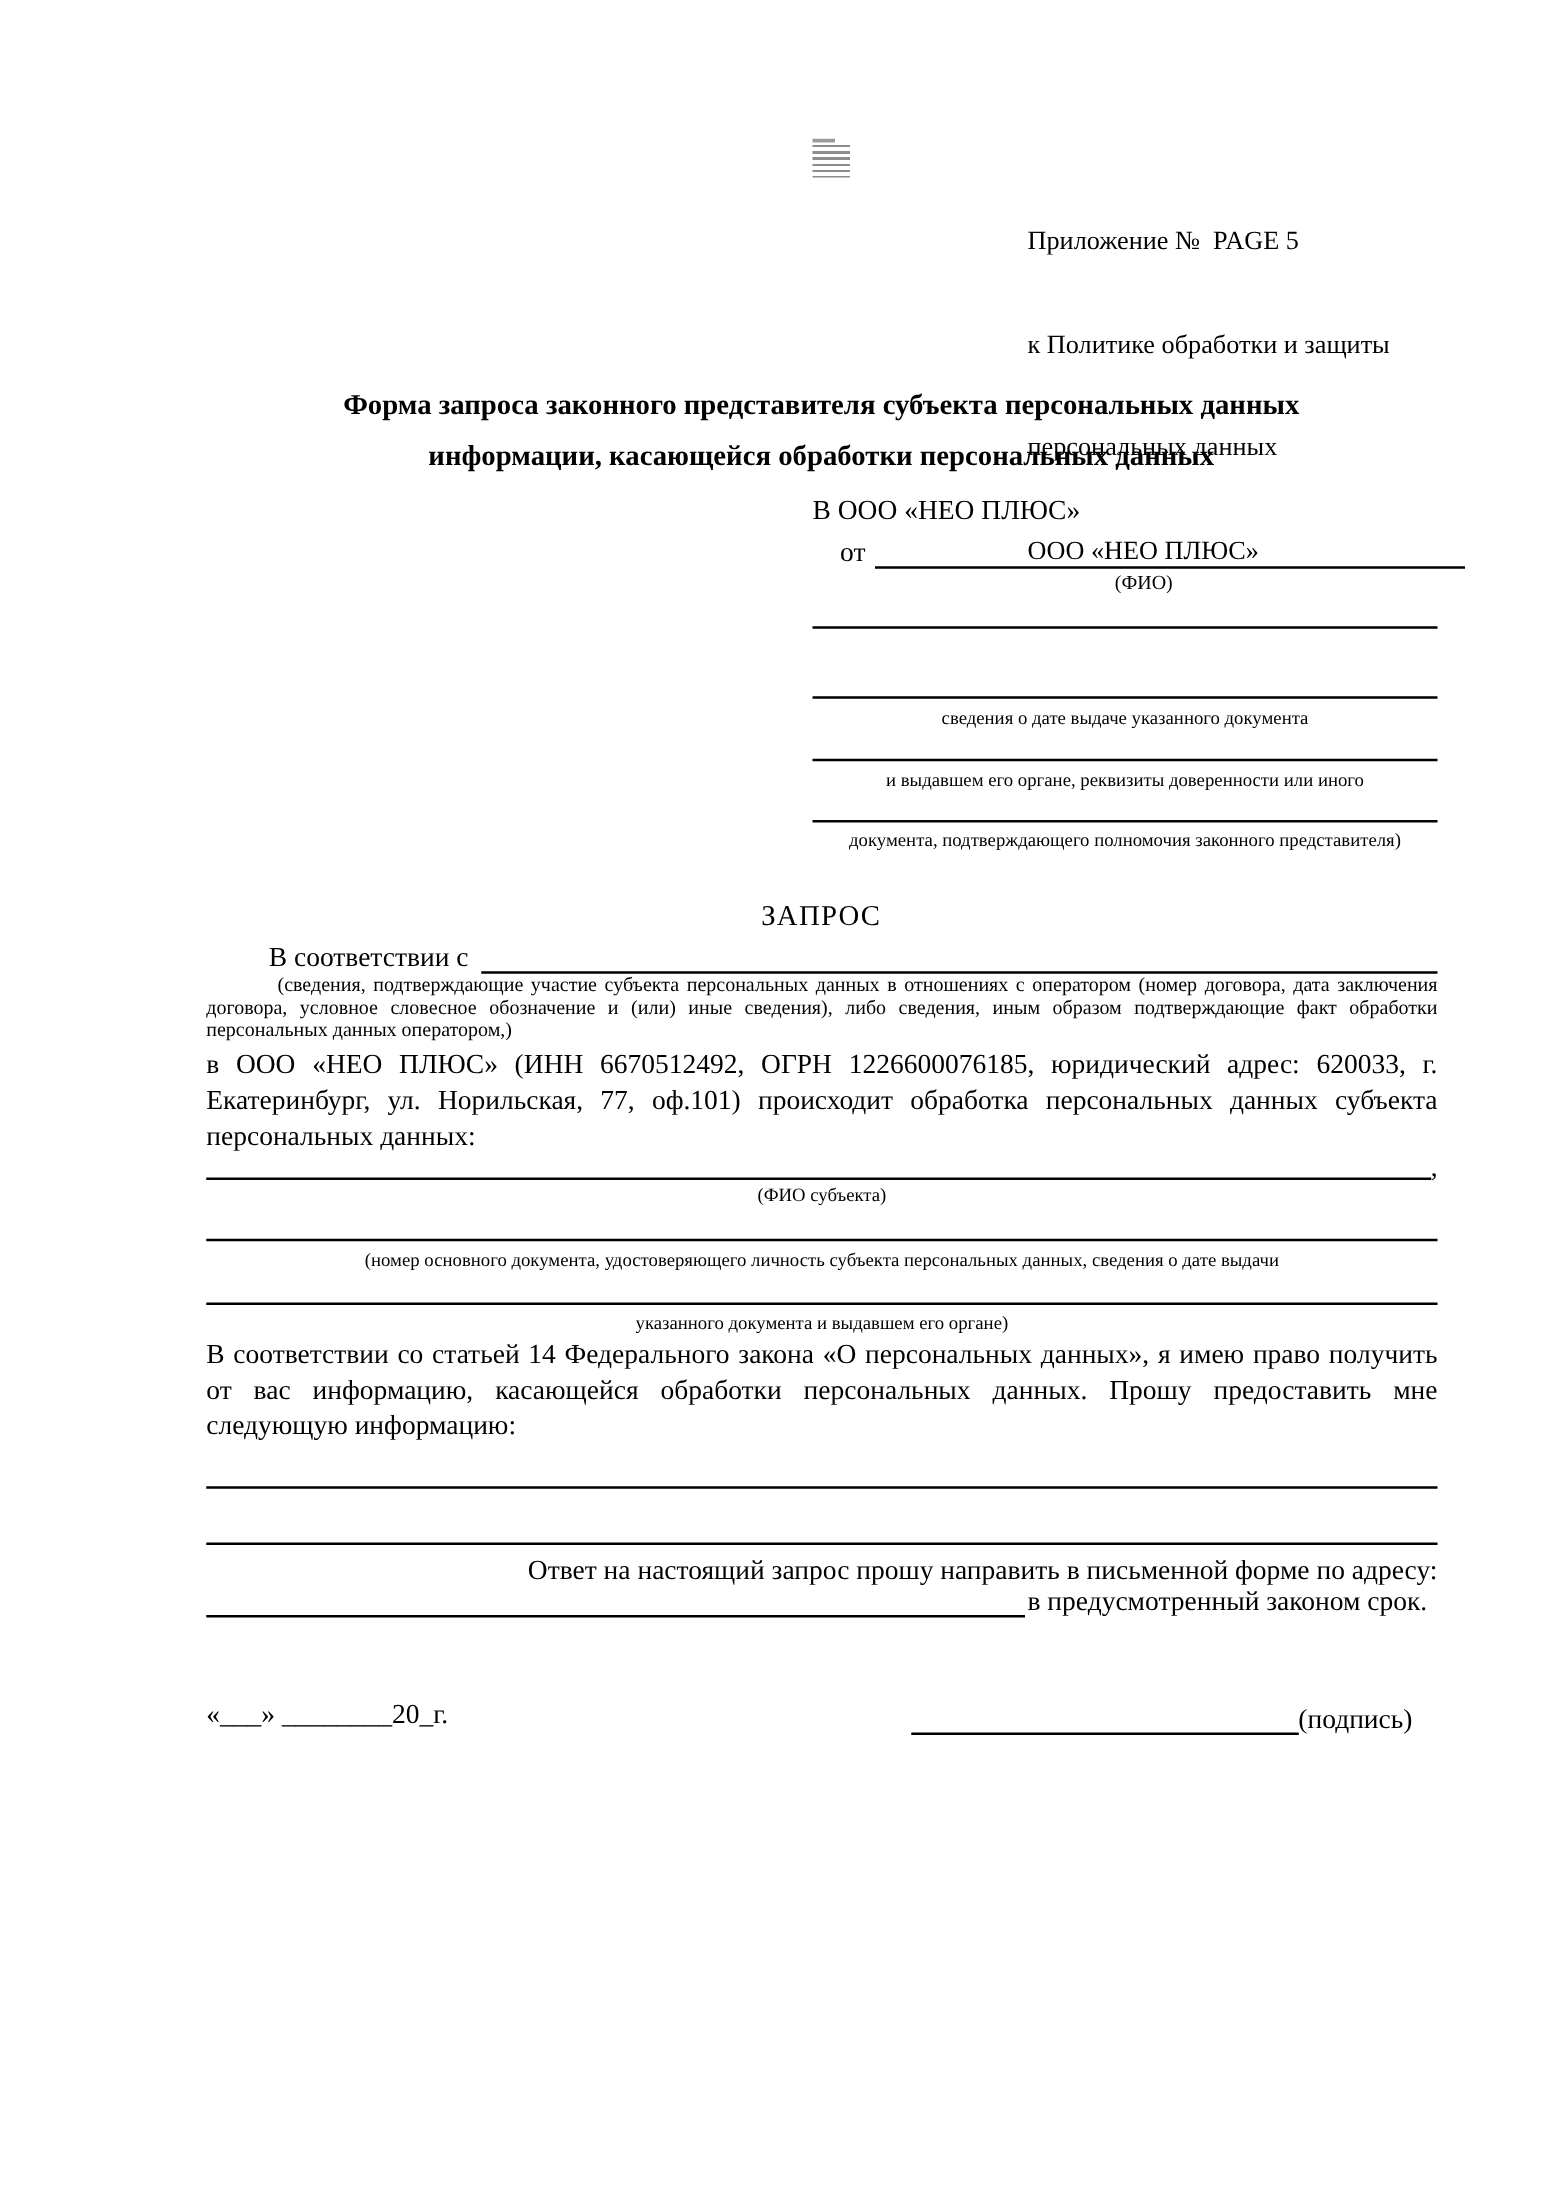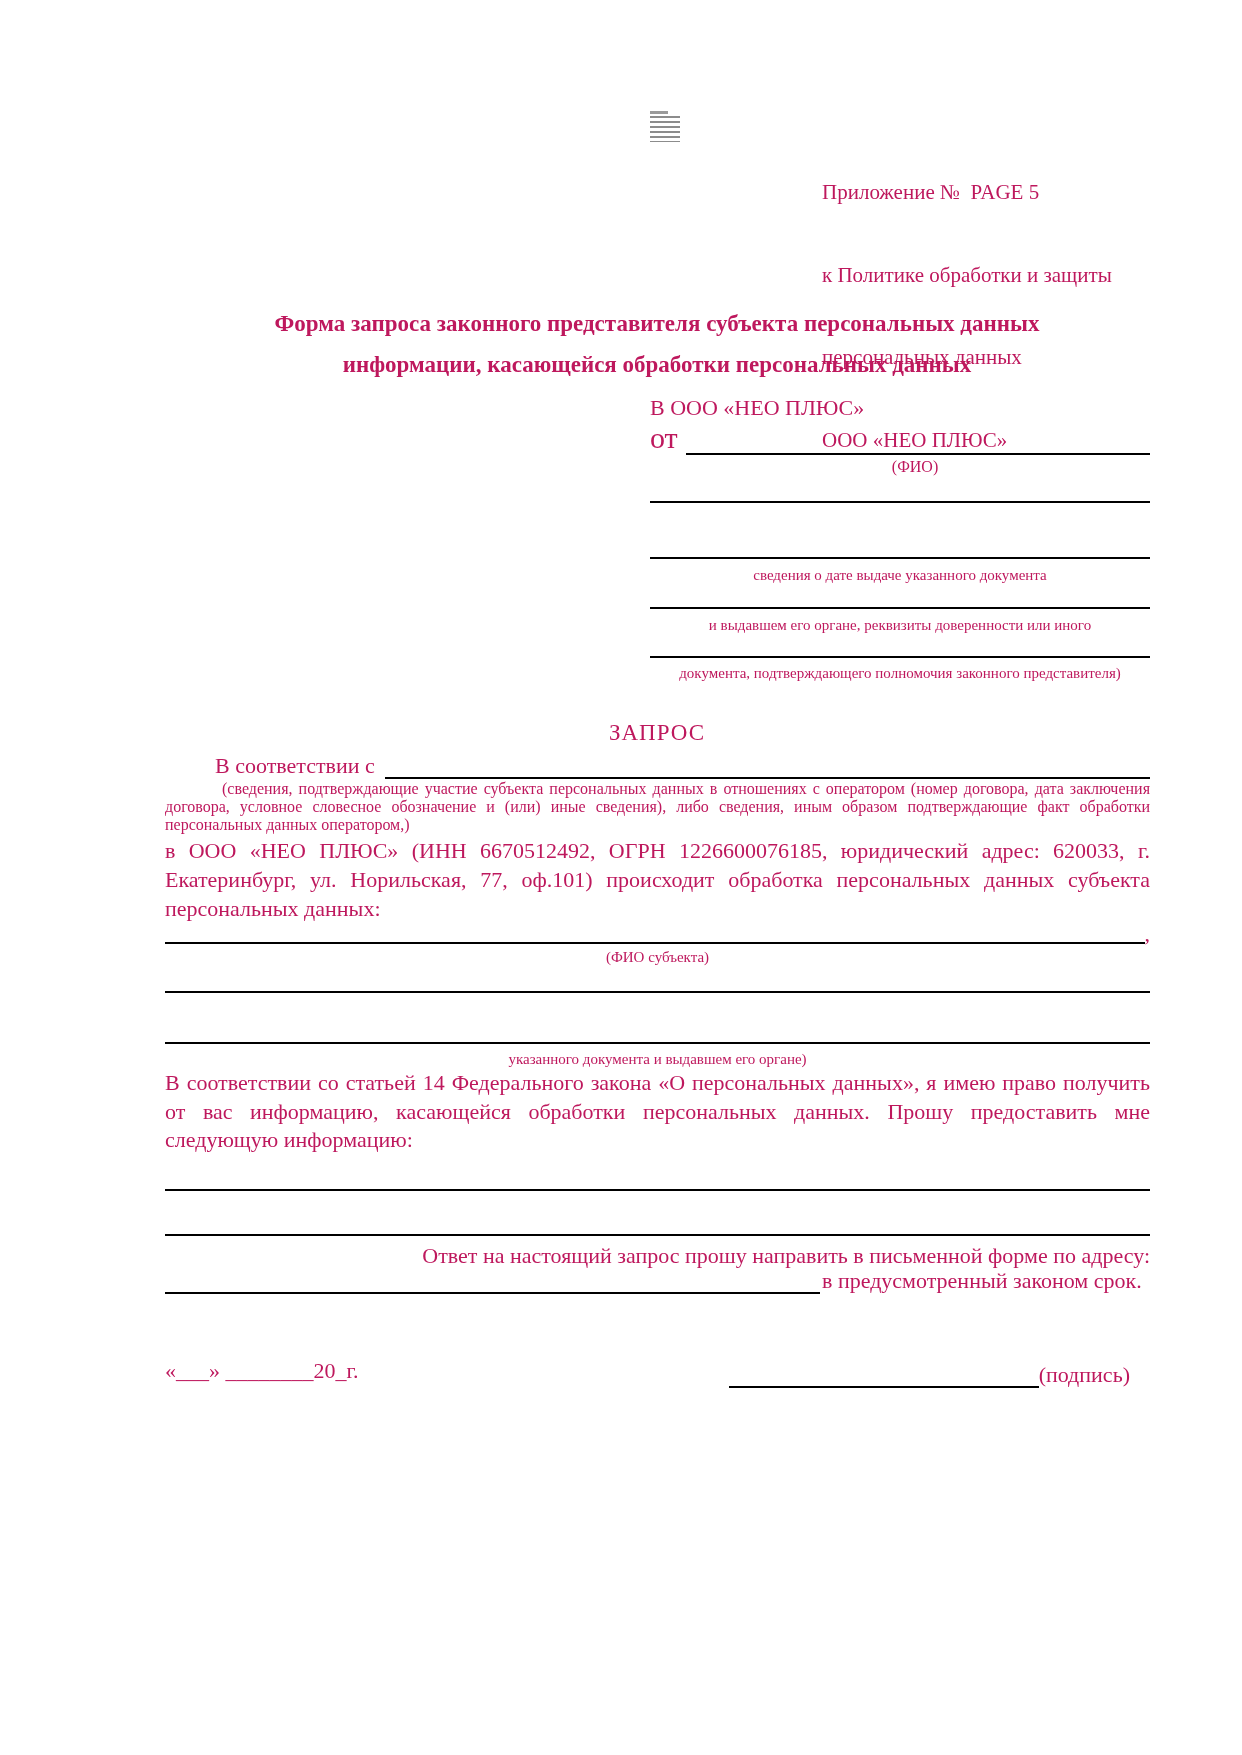--- a/index.html
+++ b/index.html
@@ -6,21 +6,21 @@
     margin: 0;
     padding: 0;
     background: #ffffff;
   }
   .page {
     position: relative;
     width: 1242px;
     height: 1755px;
     margin: 0 auto;
     background: #ffffff;
-    color: #be185d;
+    color: #000000;
     font-family: "Liberation Serif", "DejaVu Serif", serif;
     overflow: hidden;
   }
   .abs { position: absolute; }
 
   
   .marker-icon {
     left: 650px; top: 116px;
     width: 30px; height: 26px;
     background: repeating-linear-gradient(180deg, #8c8c8c 0 2px, rgba(0,0,0,0) 2px 5px);
@@ -45,24 +45,24 @@
     width: 1170px;
     text-align: center;
     font-weight: bold;
     font-size: 23px;
     line-height: 41px;
   }
 
   .recipient-org { left: 650px; top: 395px; font-size: 22px; }
 
   .from-row {
-    left: 650px; top: 428px;
+    left: 672px; top: 428px;
     width: 500px; height: 27px;
     display: flex; align-items: flex-end;
-    font-size: 30px;
+    font-size: 22px;
   }
   .from-row .label { margin-right: 8px; }
   .fill-blank {
     flex: 1;
     border-bottom: 2px solid #000;
     height: 24px;
   }
 
   .cap {
     font-size: 15px;
@@ -201,20 +201,21 @@
 
   <div class="abs body-par op-par">в ООО «НЕО ПЛЮС» (ИНН 6670512492, ОГРН 1226600076185, юридический адрес: 620033, г. Екатеринбург, ул. Норильская, 77, оф.101)  происходит обработка персональных данных субъекта персональных данных:</div>
 
   <div class="abs subject-row">
     <span class="fill-blank"></span>
     <span class="comma">,</span>
   </div>
   <div class="abs cap full-cap" style="top:948px">(ФИО субъекта)</div>
 
   <div class="abs rule full-rule" style="top:991px"></div>
+  <div class="abs cap full-cap" style="top:1000px">(номер основного документа, удостоверяющего личность субъекта персональных данных, сведения о дате выдачи</div>
 
   <div class="abs rule full-rule" style="top:1042px"></div>
   <div class="abs cap full-cap" style="top:1050px">указанного документа и выдавшем его органе)</div>
 
   <div class="abs body-par law-par">В соответствии со статьей 14 Федерального закона «О персональных данных», я имею право получить от вас информацию, касающейся обработки персональных данных. Прошу предоставить мне следующую информацию:</div>
 
   <div class="abs rule full-rule" style="top:1189px"></div>
   <div class="abs rule full-rule" style="top:1234px"></div>
 
   <div class="abs reply-line1">Ответ на настоящий запрос прошу направить в письменной форме по адресу:</div>

